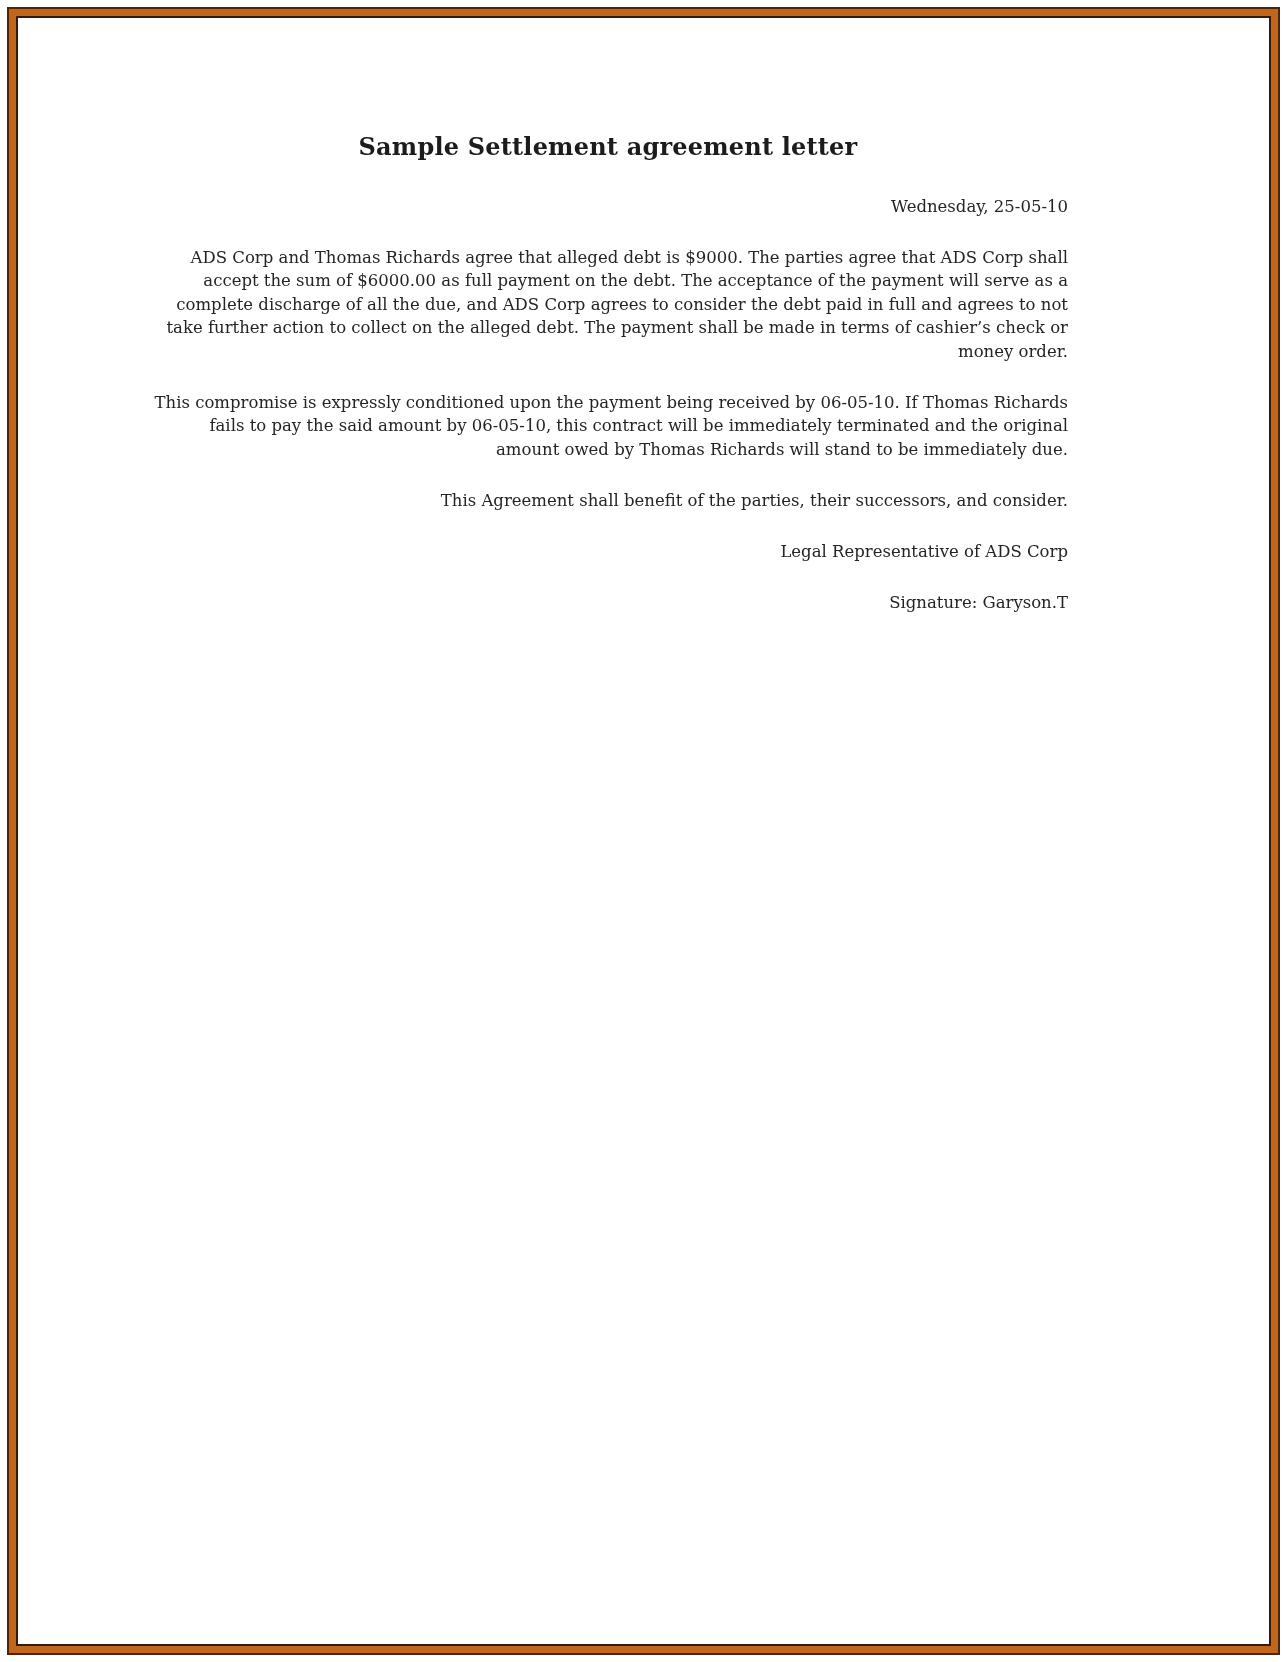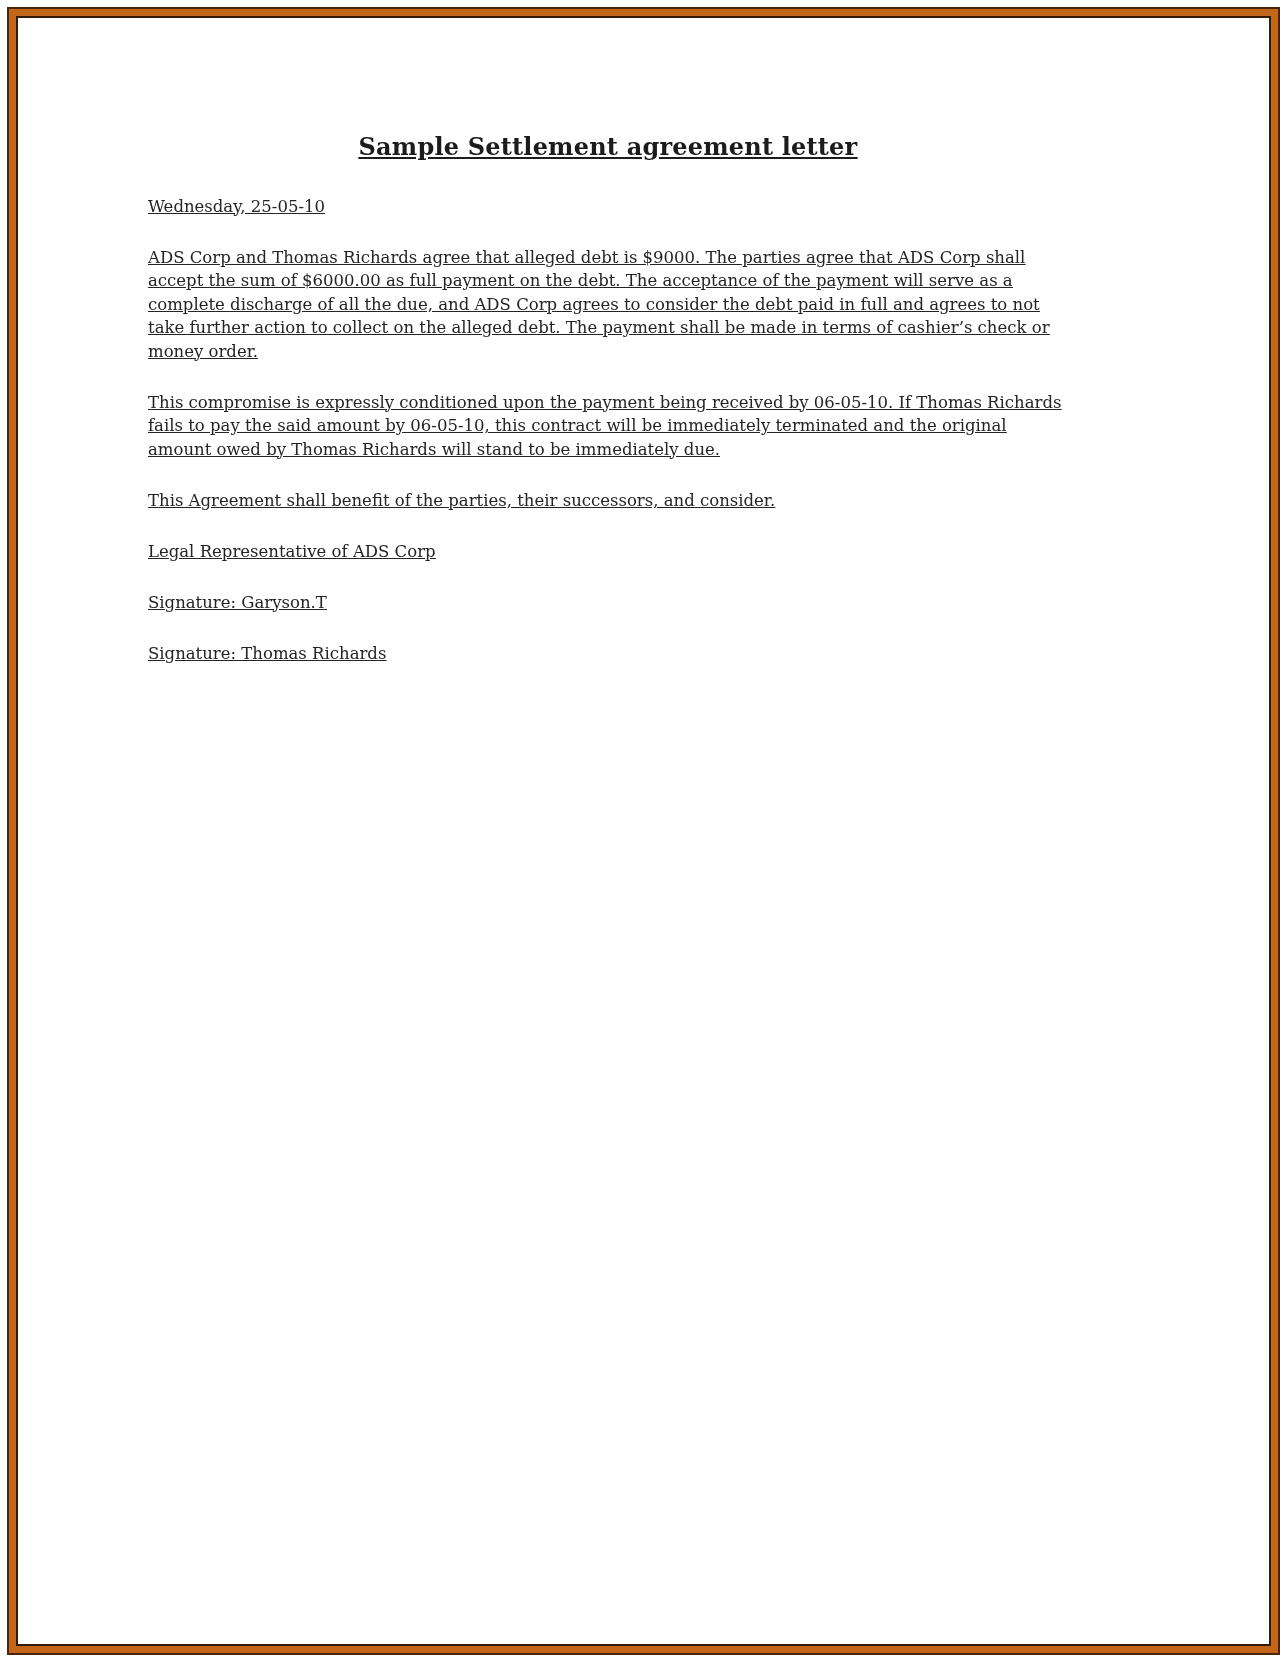--- a/index.html
+++ b/index.html
@@ -1,15 +1,15 @@
 <!DOCTYPE html>
 <html><head>
 <meta charset="utf-8">
 <style>
-  * { box-sizing: border-box; margin: 0; padding: 0; text-decoration: underline; }
+  * { box-sizing: border-box; margin: 0; padding: 0; }
 
   html, body {
     width: 1287px;
     height: 1662px;
     background: #ffffff;
     font-family: "DejaVu Serif", "Liberation Serif", serif;
     color: #242424;
     position: relative;
     overflow: hidden;
   }
@@ -38,21 +38,21 @@
     letter-spacing: 0.2px;
     color: #1c1c1c;
     margin: 0 0 34px 0;
     line-height: 1.15;
   }
 
   .letter p {
     font-size: 16.5px;
     line-height: 23.5px;
     margin: 0 0 27.5px 0;
-    text-align: left;
+    text-align: right;
   }
 </style>
 </head>
 <body>
 
 <div class="page-frame"></div>
 
 <main class="letter">
 
   <h1>Sample Settlement agreement letter</h1>
@@ -63,16 +63,15 @@
   <p>ADS Corp and Thomas Richards agree that alleged debt is $9000. The parties agree that ADS Corp shall accept the sum of $6000.00 as full payment on the debt. The acceptance of the payment will serve as a complete discharge of all the due, and ADS Corp agrees to consider the debt paid in full and agrees to not take further action to collect on the alleged debt. The payment shall be made in terms of cashier’s check or money order.</p>
 
   <p>This compromise is expressly conditioned upon the payment being received by 06-05-10. If Thomas Richards fails to pay the said amount by 06-05-10, this contract will be immediately terminated and the original amount owed by Thomas Richards will stand to be immediately due.</p>
 
   <p>This Agreement shall benefit of the parties, their successors, and consider.</p>
 
   <p>Legal Representative of ADS Corp</p>
 
   <p>Signature: Garyson.T</p>
 
-  <p>Signature: Thomas Richards</p>
 
 
 </main>
 
 </body></html>

